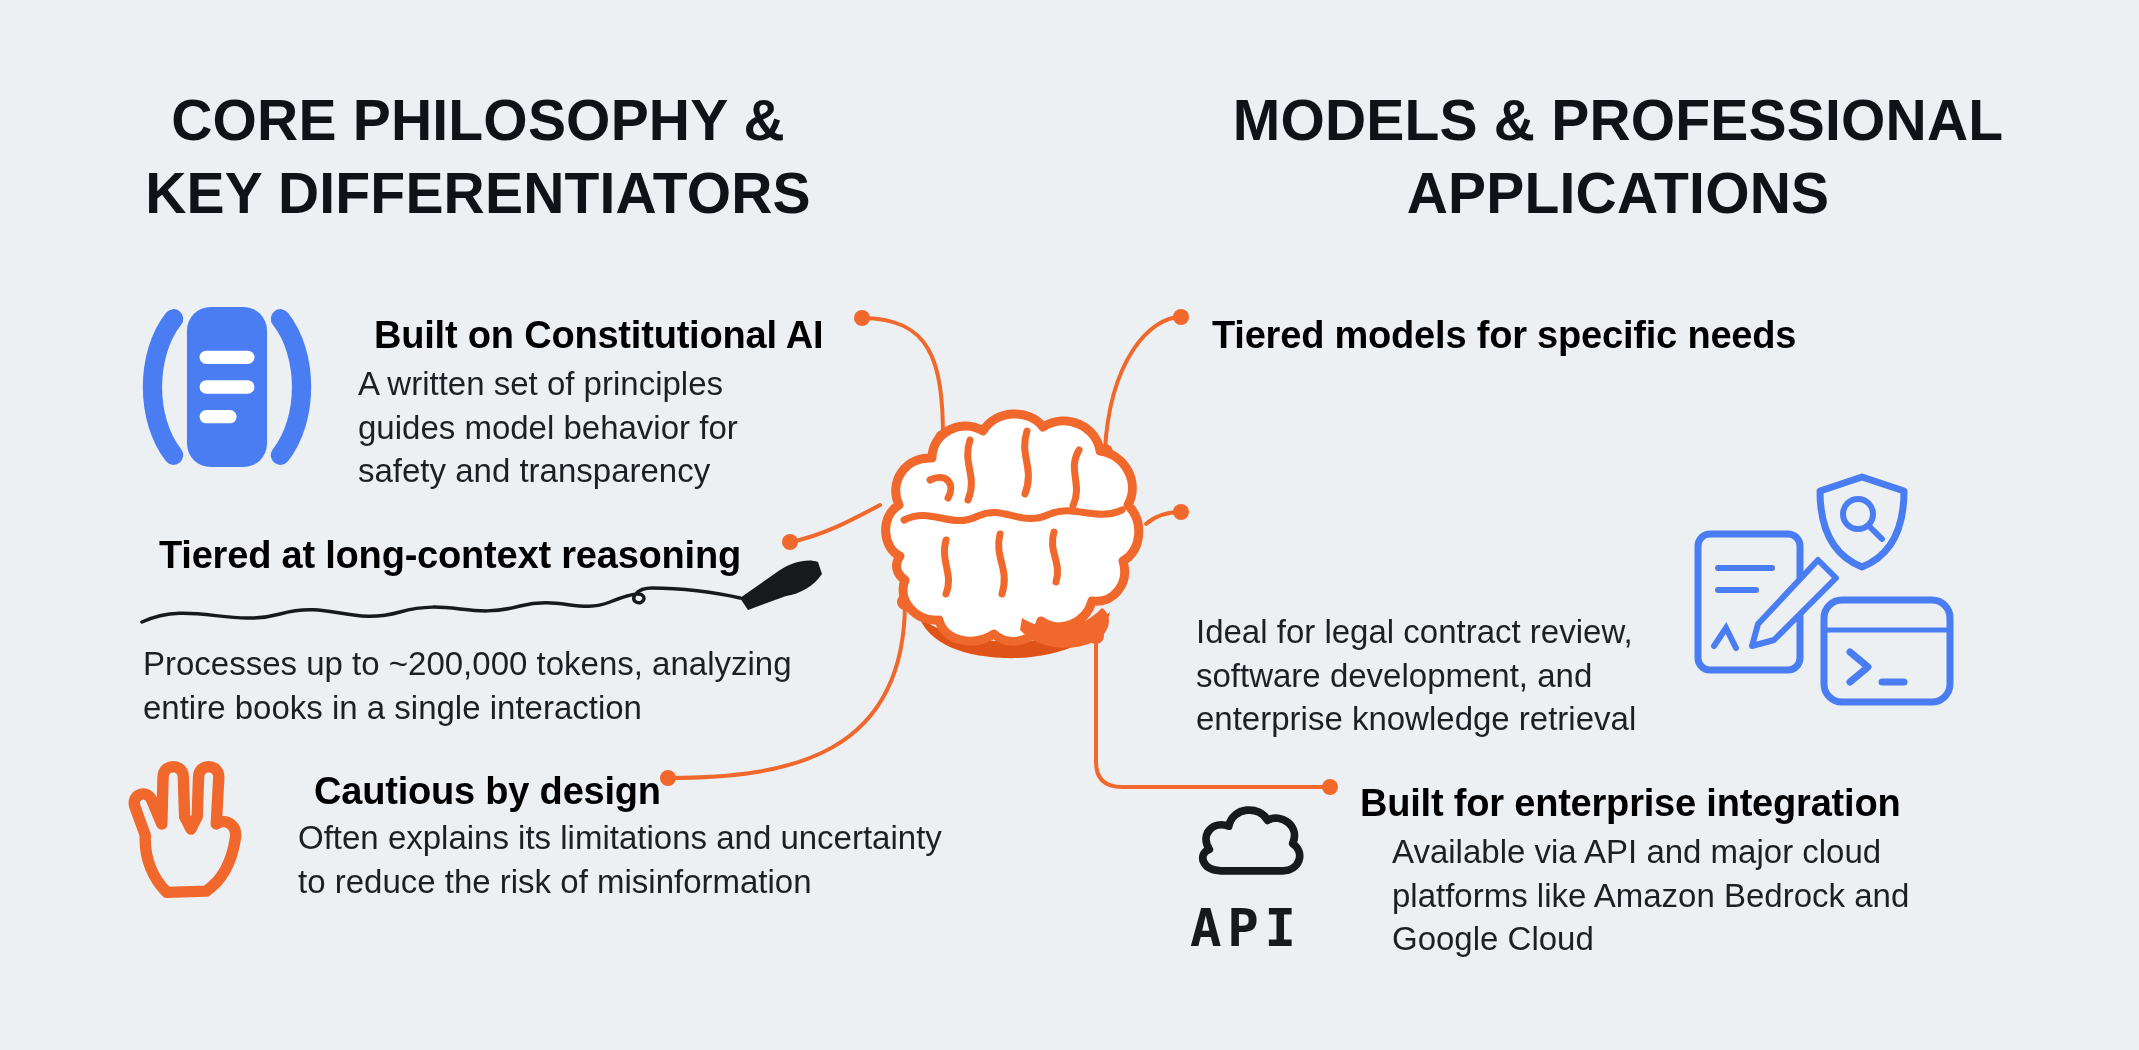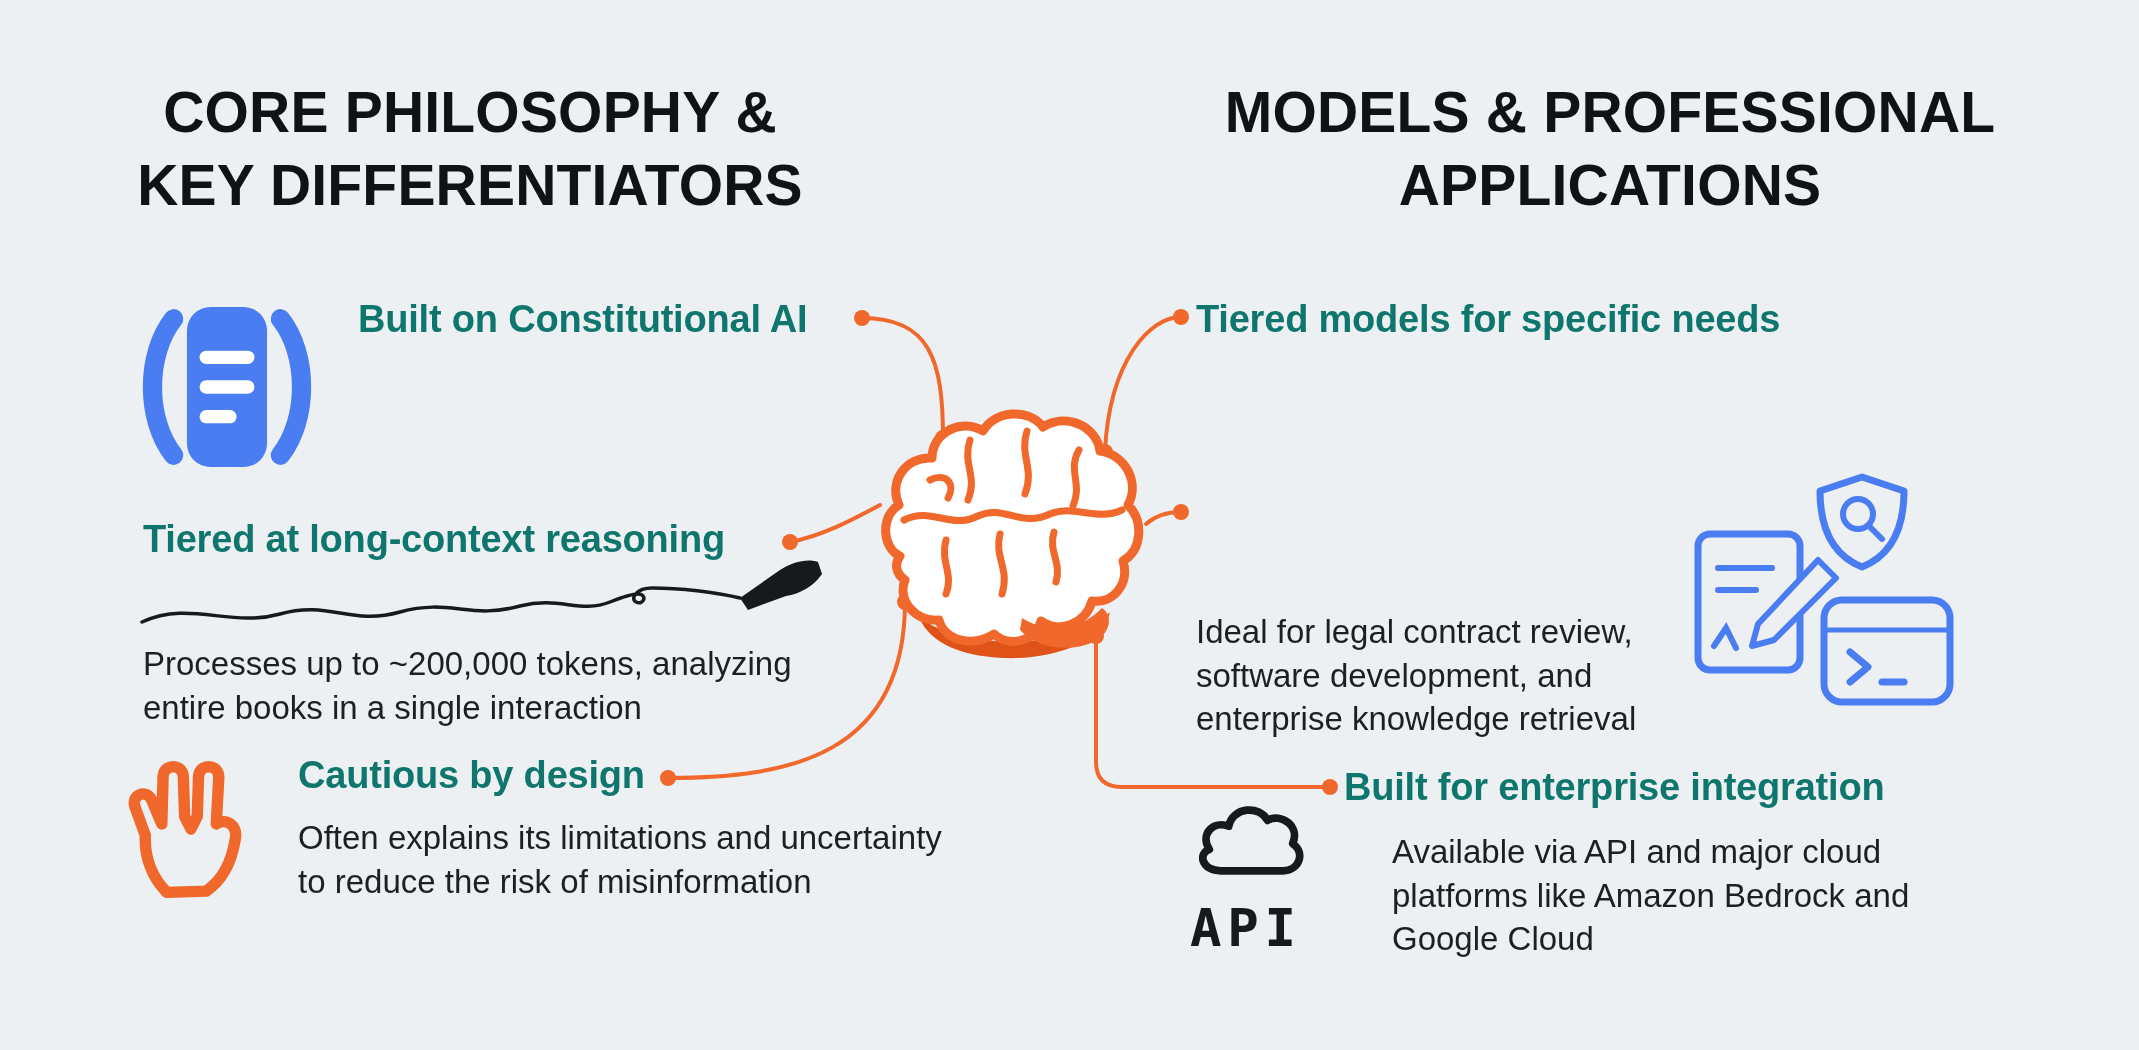--- a/index.html
+++ b/index.html
@@ -13,35 +13,35 @@
     width: 2139px;
     height: 1050px;
     background: #edf0f2;
     overflow: hidden;
   }
   .layer { position: absolute; inset: 0; }
   svg.abs { position: absolute; }
 
   .t-title {
     position: absolute;
-    margin: 0;
+    margin: 8px;
     font-size: 57px;
     font-weight: bold;
     color: #101217;
     line-height: 1.28;
     text-align: center;
     white-space: pre-line;
     letter-spacing: 0.2px;
   }
   .t-heading {
     position: absolute;
-    margin: 0;
+    margin: 16px;
     font-size: 38px;
     font-weight: bold;
-    color: #0f766e;
+    color: #000000;
     line-height: 1.22;
     white-space: pre-line;
     letter-spacing: -0.2px;
   }
   .t-body {
     position: absolute;
     margin: 0;
     font-size: 33px;
     font-weight: normal;
     color: #1c1f24;
@@ -114,20 +114,23 @@
     <path d="M 24 14 C 5 38 5 82 24 106" stroke="#4b7df2" stroke-width="13" fill="none" stroke-linecap="round"></path>
     <path d="M 96 14 C 115 38 115 82 96 106" stroke="#4b7df2" stroke-width="13" fill="none" stroke-linecap="round"></path>
     <rect x="33" y="6" width="54" height="108" rx="16" fill="#4b7df2"></rect>
     <g stroke="#ffffff" stroke-width="9" stroke-linecap="round">
       <line x1="46" y1="40" x2="74" y2="40"></line>
       <line x1="46" y1="60" x2="74" y2="60"></line>
       <line x1="46" y1="80" x2="62" y2="80"></line>
     </g>
   </svg>
   <h2 class="t-heading h-l1">Built on Constitutional AI</h2>
+  <p class="t-body b-l1">A written set of principles
+guides model behavior for
+safety and transparency</p>
 
   <h2 class="t-heading h-l2">Tiered at long-context reasoning</h2>
   <svg class="abs pen-squiggle" viewBox="0 0 700 104">
     <path d="M 2 66 C 50 44 90 72 140 58 C 190 44 210 70 260 56 C 310 42 330 64 380 50
              C 420 40 440 58 470 46 C 480 42 490 38 498 38 C 508 38 504 50 496 46
              C 490 43 496 32 512 32 C 540 32 575 36 600 42" stroke="#17191d" stroke-width="3.5" fill="none" stroke-linecap="round"></path>
     <path d="M 600 42 L 640 14 C 652 6 668 2 678 6 L 682 18 C 674 30 660 38 646 40 L 608 54 Z" fill="#17191d"></path>
   </svg>
   <p class="t-body b-l2">Processes up to ~200,000 tokens, analyzing
 entire books in a single interaction</p>

